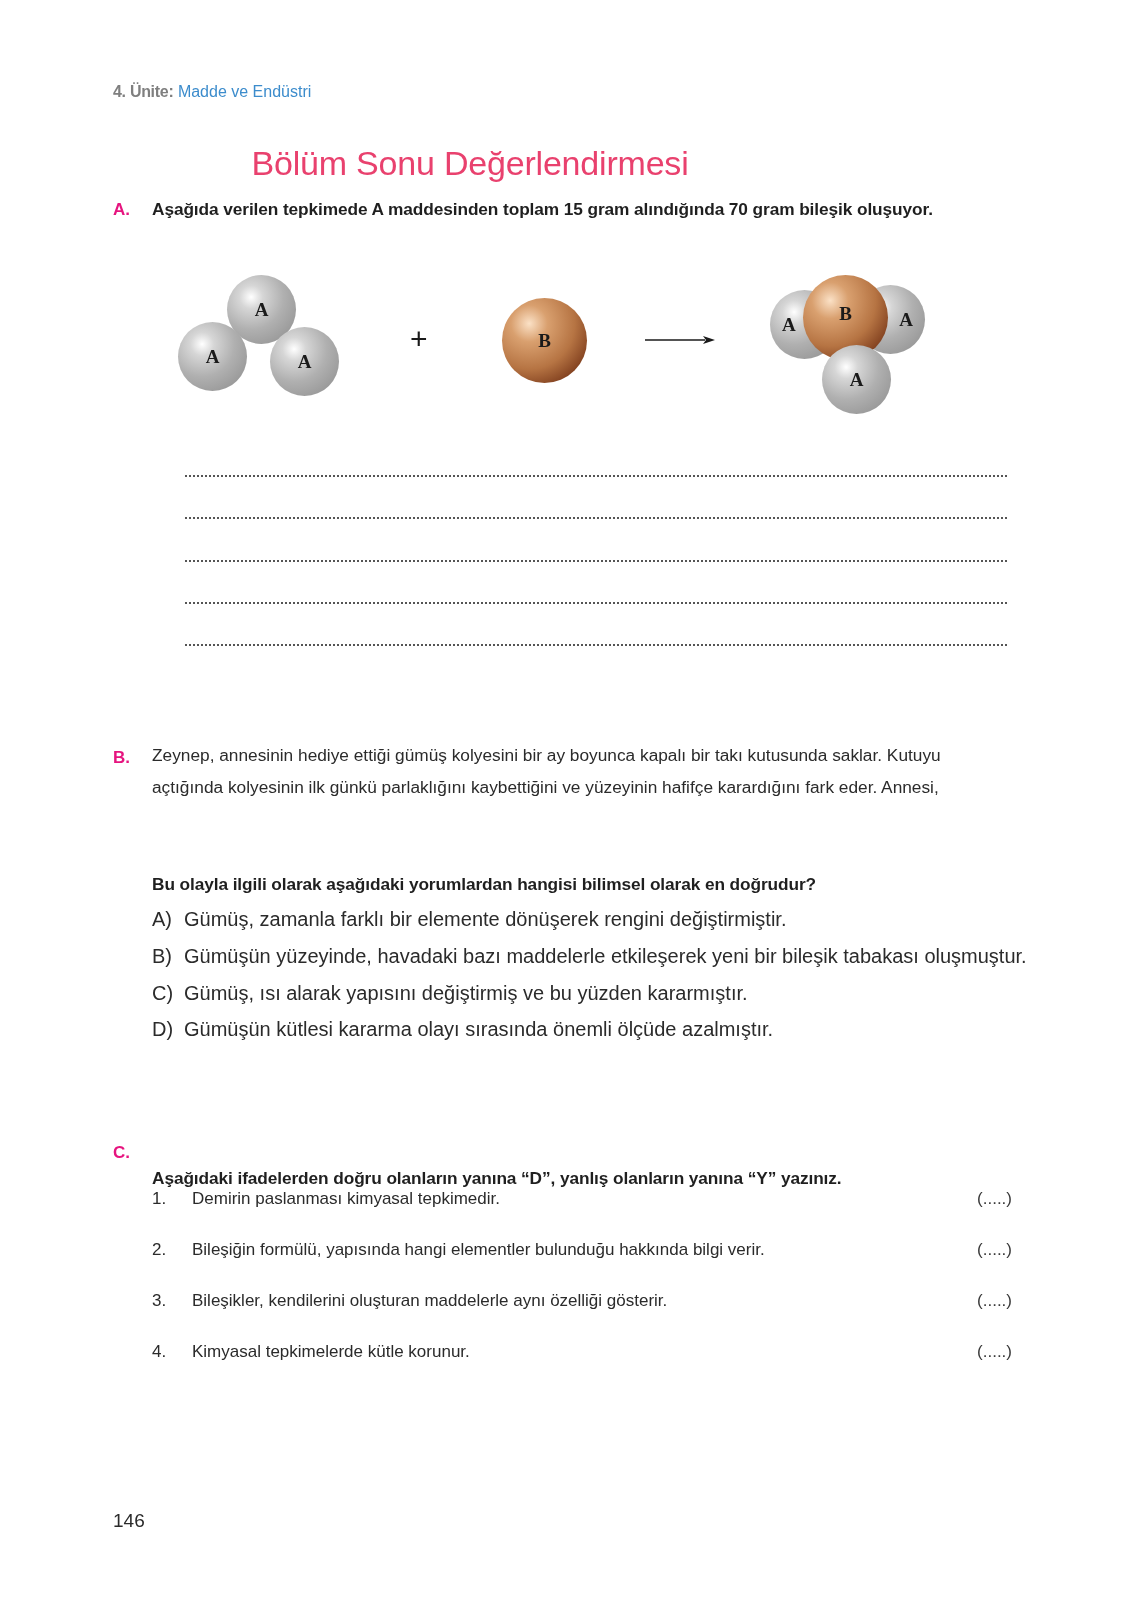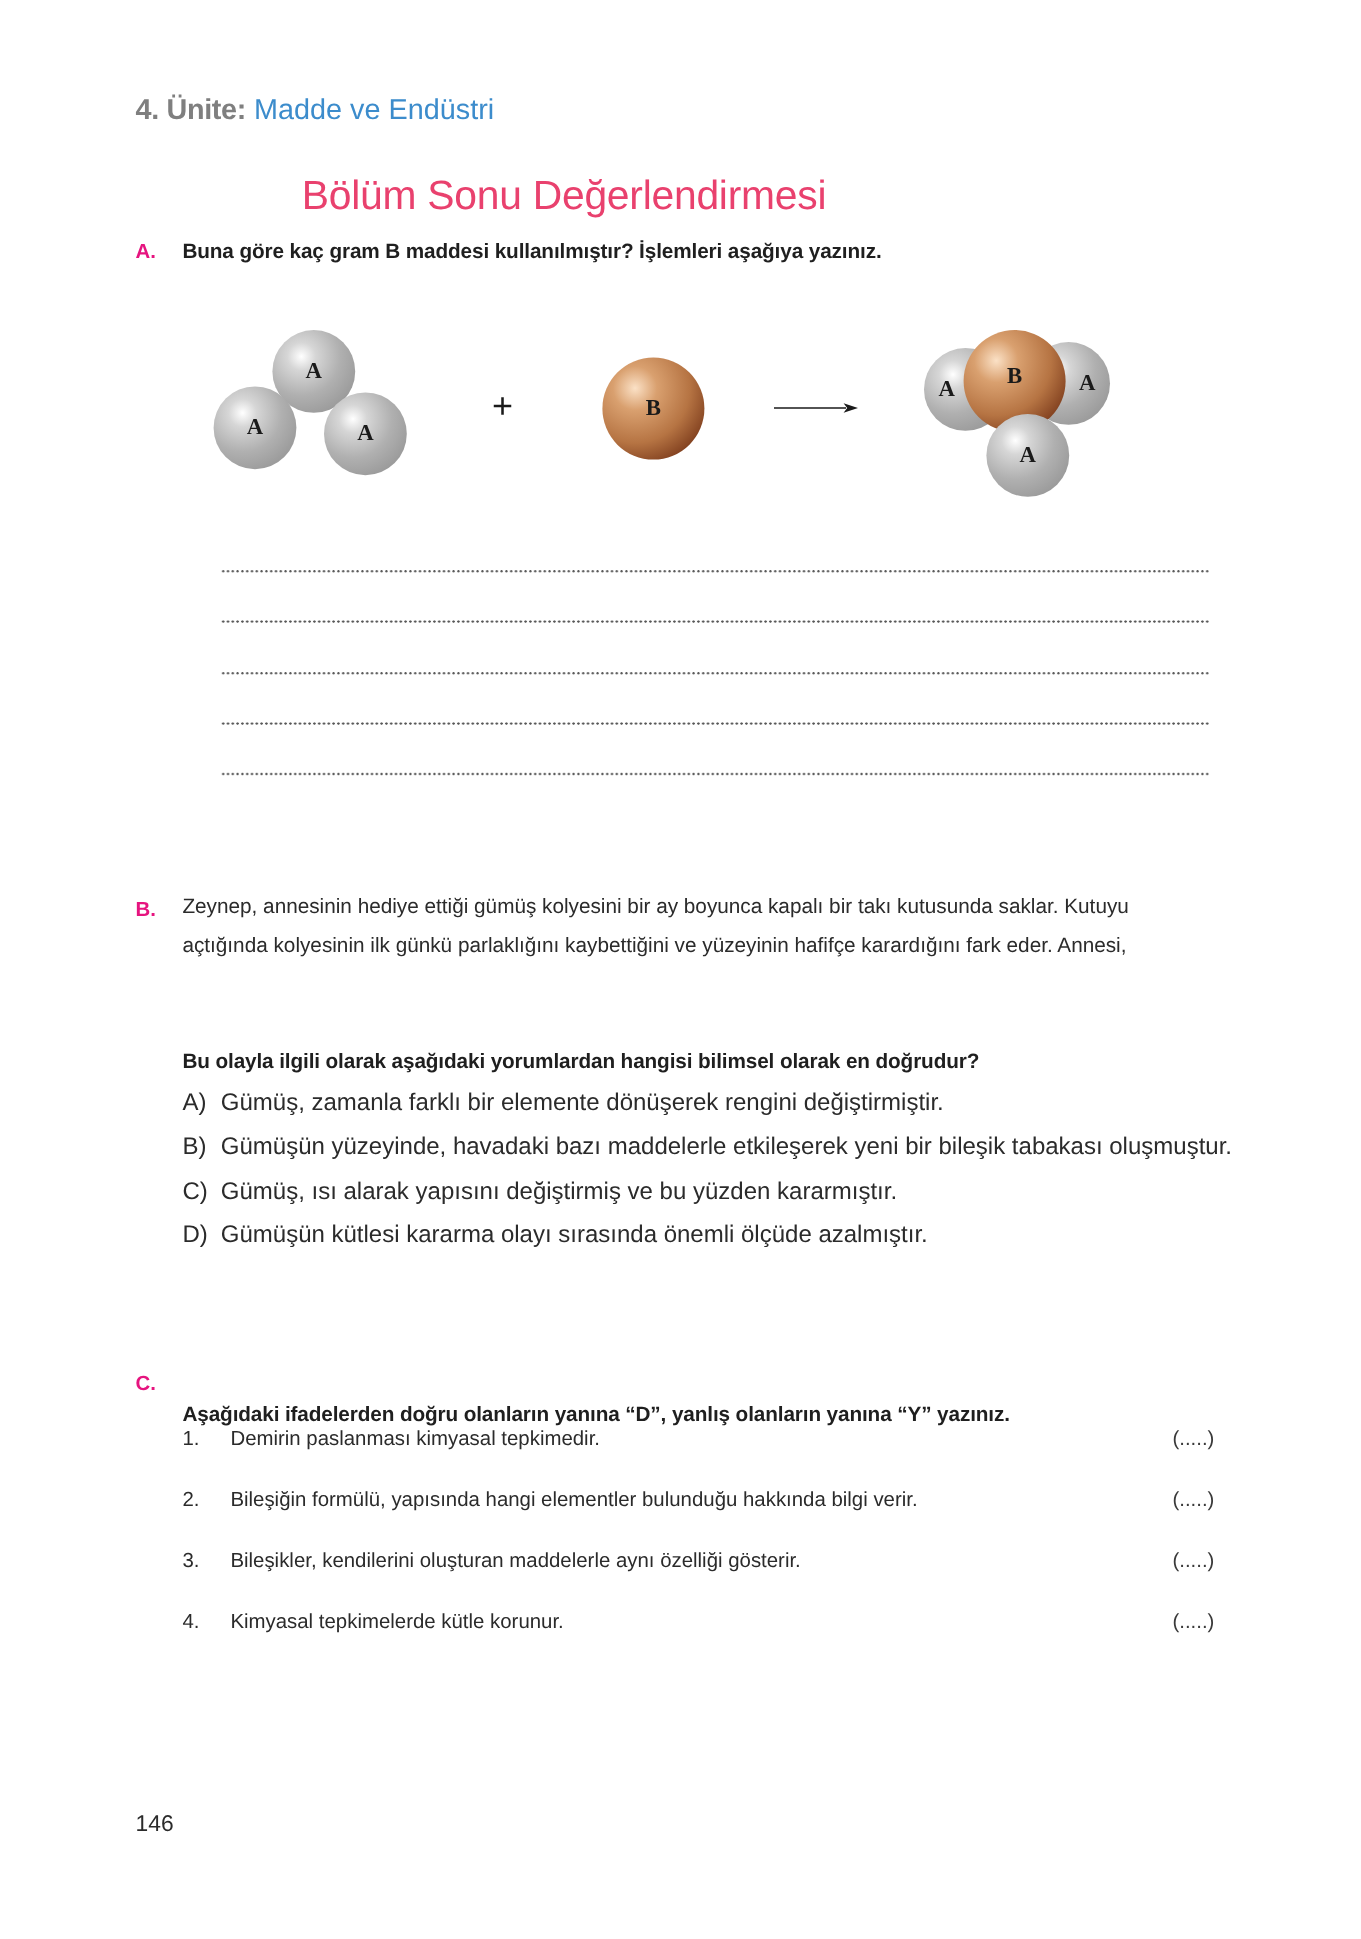--- a/index.html
+++ b/index.html
@@ -12,21 +12,21 @@
       height: 1616px;
       position: relative;
       overflow: hidden;
       font-family: "Liberation Sans", "DejaVu Sans", sans-serif;
       color: #2b2b2b;
     }
     .unit-header {
       position: absolute;
       left: 113px;
       top: 80px;
-      font-size: 24px;
+      font-size: 16px;
       line-height: 24px;
     }
     .unit-label {
       color: #7f7f7f;
       font-weight: bold;
       letter-spacing: -0.3px;
     }
     .unit-name {
       color: #3c8ccc;
     }
@@ -162,21 +162,21 @@
 
 <div class="unit-header">
   <span class="unit-label">4. Ünite:</span>
   <span class="unit-name">Madde ve Endüstri</span>
 </div>
 
 <div class="page-title">Bölüm Sonu Değerlendirmesi</div>
 
 <div class="section-letter" style="top:200px;">A.</div>
 <div class="question-bold" style="top:194px;">
-  <div>Buna göre kaç gram B maddesi kullanılmıştır? İşlemleri aşağıya yazınız.</div>
+  <div>Aşağıda verilen tepkimede A maddesinden toplam 15 gram alındığında 70 gram bileşik oluşuyor.</div>
 </div>
 
 <div class="diagram">
 
   <div class="sphere a" style="left:227px; top:5px;">
     <span>A</span>
   </div>
   <div class="sphere a" style="left:178px; top:52px;">
     <span>A</span>
   </div>

